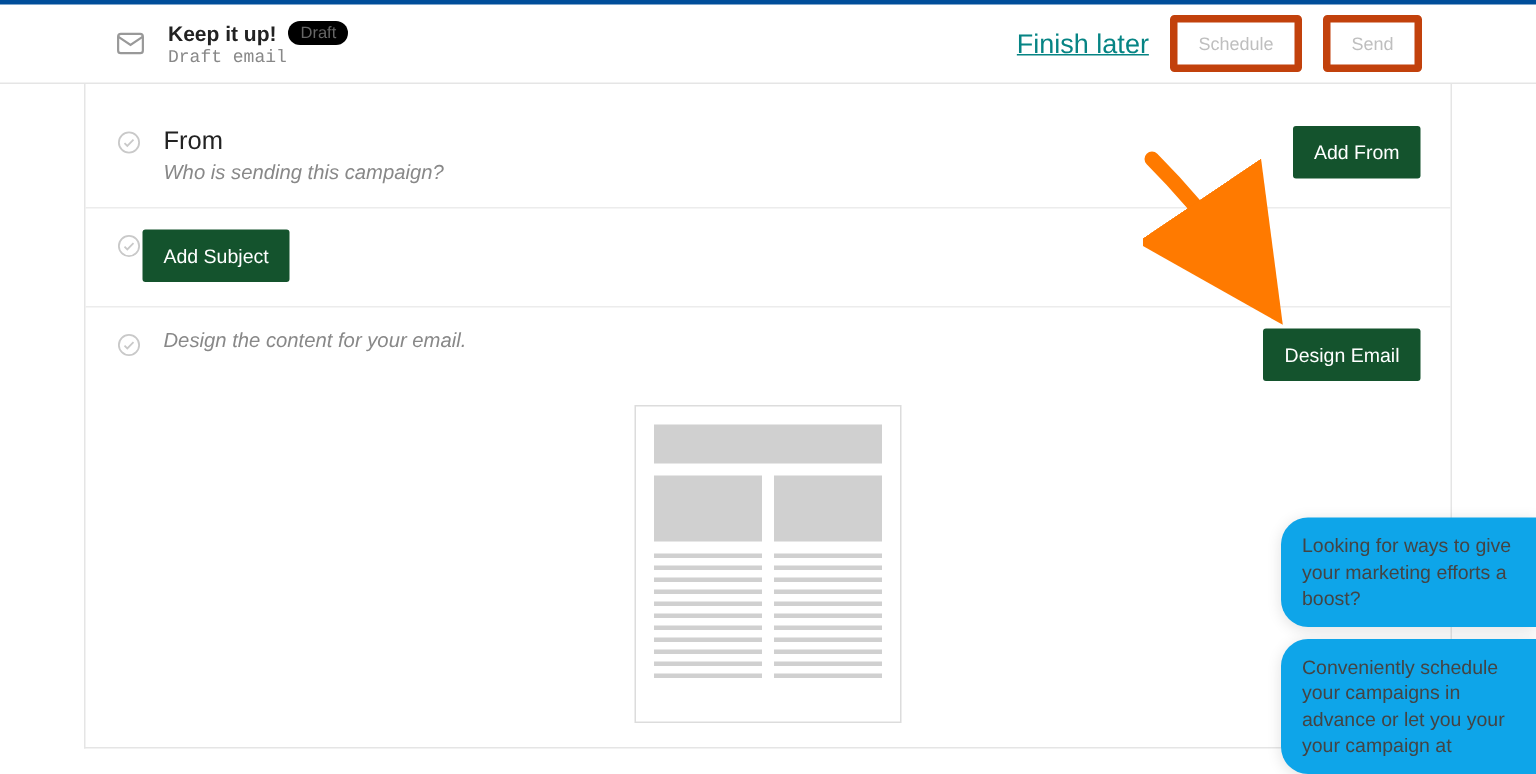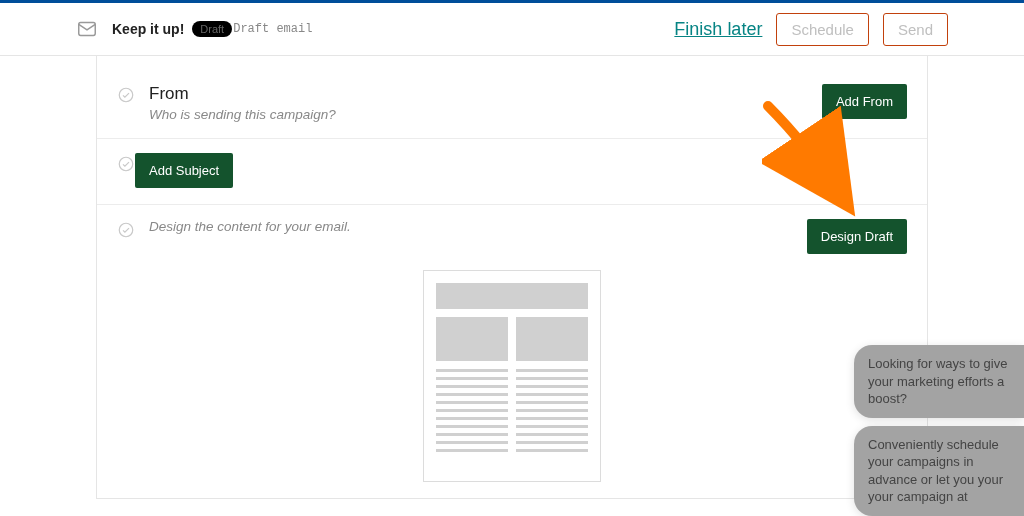--- a/index.html
+++ b/index.html
@@ -15,37 +15,37 @@
   .header {
     display: flex;
     align-items: center;
     padding: 8px 76px 8px 76px;
     border-bottom: 1px solid #e5e5e5;
     height: 53px;
     justify-content: space-between;
   }
   .header-left { display: flex; align-items: center; gap: 14px; }
   .mail-icon { width: 22px; height: 22px; color: #999; }
-  .title-block { display: flex; flex-direction: row; gap: 1px; align-items: center; }
+  .title-block { display: flex; flex-direction: column; gap: 1px; }
   .title-row { display: flex; align-items: center; gap: 8px; }
   .title-text { font-size: 14px; font-weight: 700; color: #222; }
   .draft-badge {
     font-size: 11px; background: #000000; color: #666;
     padding: 2px 8px; border-radius: 10px;
   }
   .subtitle-text { font-size: 12px; color: #888; font-family: Liberation Mono, monospace; }
   .header-right { display: flex; align-items: center; gap: 14px; }
   .finish-link {
     font-size: 18px; color: #068484; text-decoration: underline; cursor: pointer;
   }
   .btn-outline {
-    font-size: 15px; color: #bfbfbf; border: 1px solid #c2410c;
+    font-size: 12px; color: #bfbfbf; border: 5px solid #c2410c;
     background: #fff; padding: 7px 14px; border-radius: 3px; cursor: pointer;
   }
-  .panel-wrap { padding: 0 96px; }
+  .panel-wrap { padding: 0 56px; }
   .panel {
     border-left: 1px solid #e5e5e5;
     border-right: 1px solid #e5e5e5;
     border-bottom: 1px solid #e5e5e5;
     background: #fff;
     padding-top: 14px;
   }
   .step-row {
     display: flex; align-items: flex-start;
     padding: 14px 20px 16px 20px;
@@ -81,21 +81,21 @@
   }
 
   
   .chat-stack {
     position: absolute; right: 0; bottom: 0;
     display: flex; flex-direction: column; gap: 8px;
     align-items: flex-end;
     padding-bottom: 0;
   }
   .chat-bubble {
-    background: #a3a3a3;
+    background: #0ea5e9;
     border-radius: 18px;
     box-shadow: 0 2px 10px rgba(0,0,0,0.12);
     font-size: 13px; color: #444; line-height: 1.35;
     padding: 10px 14px;
     max-width: 170px;
   }
   .chat-bubble.cut { border-bottom-right-radius: 0; border-top-right-radius: 0; }
 </style>
 </head>
 <body>
@@ -156,21 +156,21 @@
       <div class="content-header">
         <span class="check-icon">
           <svg viewBox="0 0 24 24" fill="none" stroke="currentColor" stroke-width="1.6">
             <circle cx="12" cy="12" r="9"></circle>
               <path d="M8 12.5l2.5 2.5L16 9.5"></path>
           </svg>
         </span>
         <div class="step-text">
           <div class="step-desc">Design the content for your email.</div>
         </div>
-        <button class="btn-dark">Design Draft</button>
+        <button class="btn-dark">Design Email</button>
       </div>
       <div class="content-preview">
         <div class="preview-box">
           <div class="preview-header"></div>
           <div class="preview-cols">
             <div class="preview-col"></div>
               <div class="preview-col"></div>
           </div>
           <div class="preview-lines-wrap">
             <div class="preview-lines">

